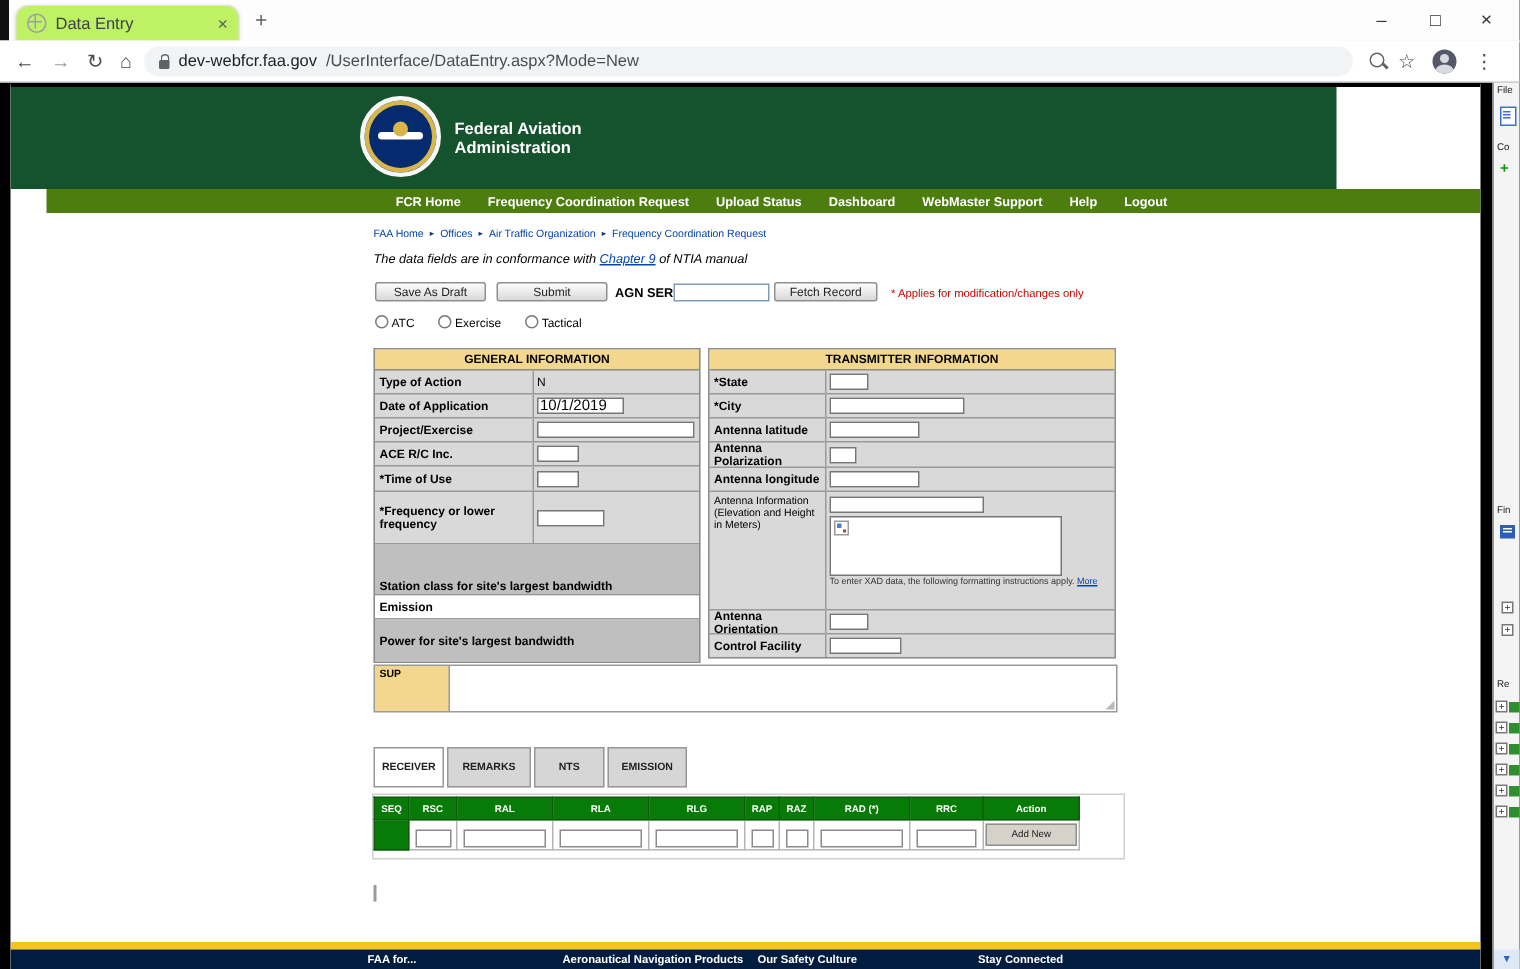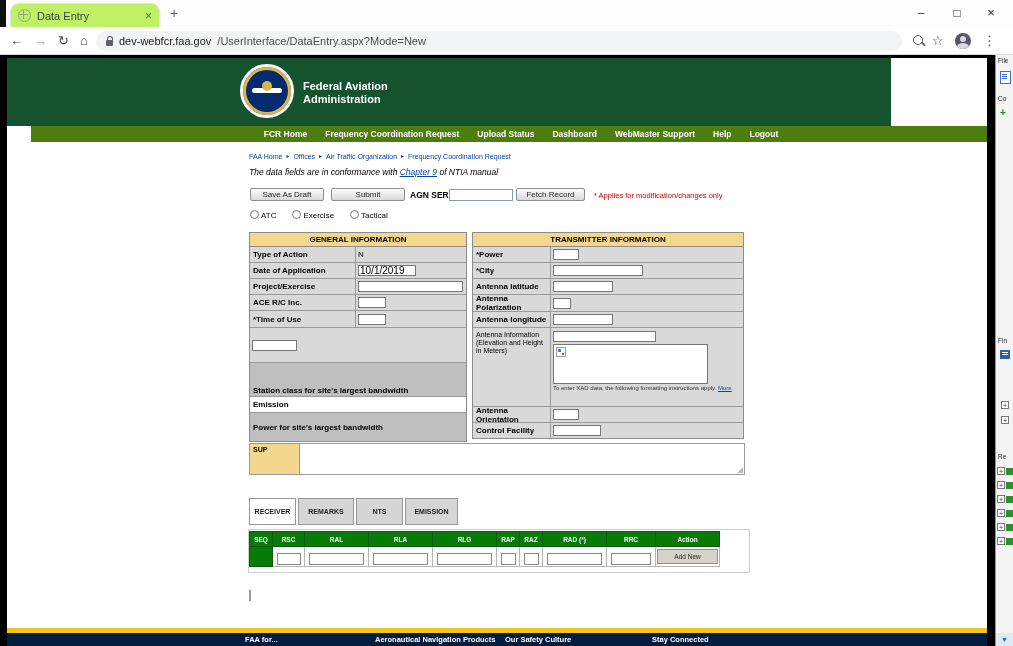--- a/index.html
+++ b/index.html
@@ -228,39 +228,40 @@
           <input class="tin" style="width: 28px;">
         </div>
     </div>
     <div class="frow r16">
       <div class="flab">*Time of Use</div>
       <div class="fval">
           <input class="tin" style="width: 28px;">
         </div>
     </div>
     <div class="frow r34">
+      <div class="flab">*Frequency or lower frequency</div>
       <div class="fval">
           <input class="tin" style="width: 45px;">
         </div>
     </div>
     <div class="frow r33 dis">
       <div class="flab" style="border-right:none;width:100%">Station class for site's largest bandwidth</div>
     </div>
     <div class="frow r15 whiteRow">
       <div class="flab" style="border-right:none;width:100%">Emission</div>
     </div>
     <div class="frow r28 dis">
       <div class="flab" style="border-right:none;width:100%">Power for site's largest bandwidth</div>
     </div>
   </div>
 
   <div id="ti" class="panel">
     <div class="phead">TRANSMITTER INFORMATION</div>
     <div class="frow r15">
-      <div class="flab">*Power</div>
+      <div class="flab">*State</div>
       <div class="fval">
           <input class="tin" style="width: 26px;">
         </div>
     </div>
     <div class="frow r15">
       <div class="flab">*City</div>
       <div class="fval">
           <input class="tin" style="width: 90px;">
         </div>
     </div>

